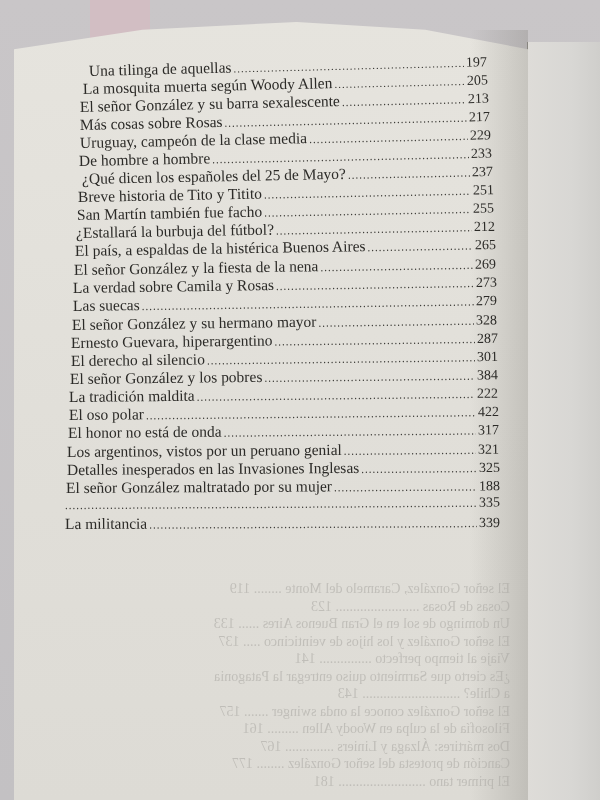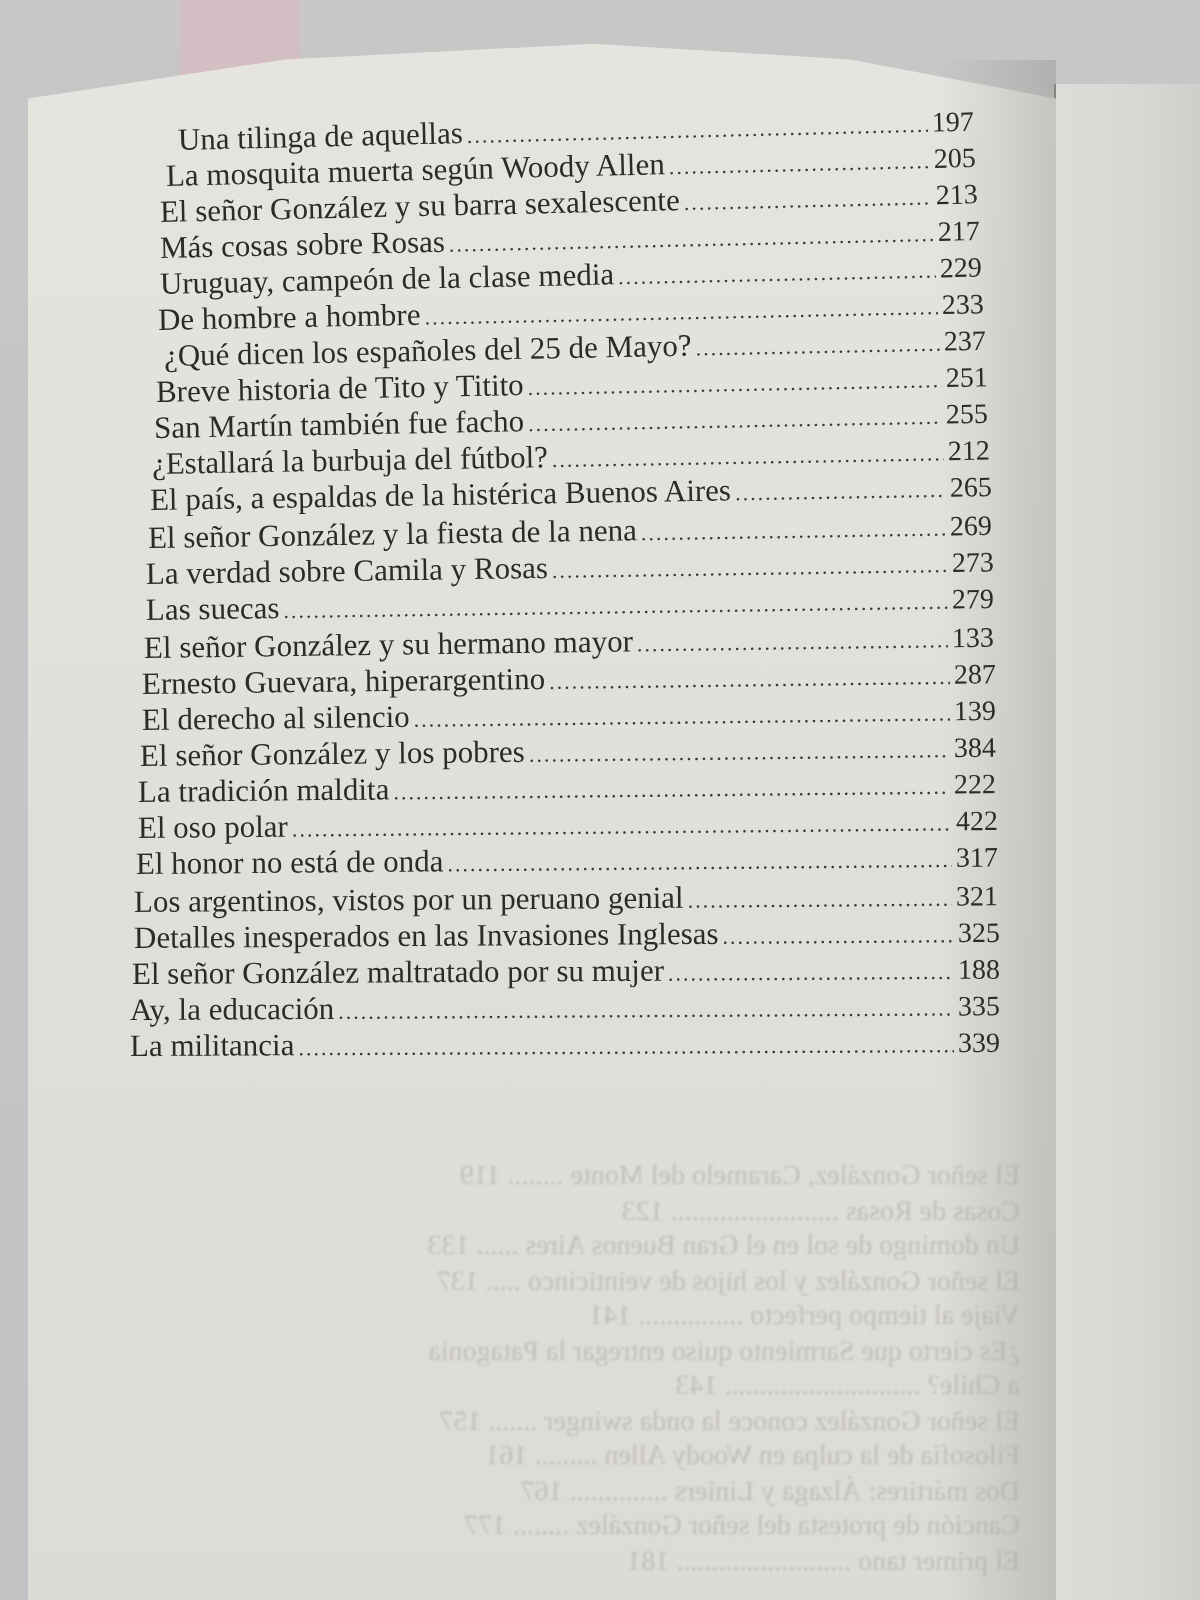--- a/index.html
+++ b/index.html
@@ -140,31 +140,31 @@
       <span class="toc-page">273</span>
     </div>
     <div class="toc-row" style="left: 73px; top: 297px; width: 424px; transform: rotate(-0.81deg); transform-origin: left center;">
       <span class="toc-title">Las suecas</span>
       <span class="toc-dots"></span>
       <span class="toc-page">279</span>
     </div>
     <div class="toc-row" style="left: 72px; top: 316px; width: 425px; transform: rotate(-0.77deg); transform-origin: left center;">
       <span class="toc-title">El señor González y su hermano mayor</span>
       <span class="toc-dots"></span>
-      <span class="toc-page">133</span>
+      <span class="toc-page">328</span>
     </div>
     <div class="toc-row" style="left: 71px; top: 334px; width: 427px; transform: rotate(-0.72deg); transform-origin: left center;">
       <span class="toc-title">Ernesto Guevara, hiperargentino</span>
       <span class="toc-dots"></span>
       <span class="toc-page">287</span>
     </div>
     <div class="toc-row" style="left: 71px; top: 352px; width: 427px; transform: rotate(-0.68deg); transform-origin: left center;">
       <span class="toc-title">El derecho al silencio</span>
       <span class="toc-dots"></span>
-      <span class="toc-page">139</span>
+      <span class="toc-page">301</span>
     </div>
     <div class="toc-row" style="left: 70px; top: 370px; width: 428px; transform: rotate(-0.63deg); transform-origin: left center;">
       <span class="toc-title">El señor González y los pobres</span>
       <span class="toc-dots"></span>
       <span class="toc-page">384</span>
     </div>
     <div class="toc-row" style="left: 69px; top: 388px; width: 429px; transform: rotate(-0.59deg); transform-origin: left center;">
       <span class="toc-title">La tradición maldita</span>
       <span class="toc-dots"></span>
       <span class="toc-page">222</span>
@@ -188,21 +188,20 @@
       <span class="toc-title">Detalles inesperados en las Invasiones Inglesas</span>
       <span class="toc-dots"></span>
       <span class="toc-page">325</span>
     </div>
     <div class="toc-row" style="left: 66px; top: 479px; width: 434px; transform: rotate(-0.36deg); transform-origin: left center;">
       <span class="toc-title">El señor González maltratado por su mujer</span>
       <span class="toc-dots"></span>
       <span class="toc-page">188</span>
     </div>
     <div class="toc-row" style="left: 65px; top: 497px; width: 435px; transform: rotate(-0.32deg); transform-origin: left center;">
-      <span class="toc-title">Ay, la educación</span>
       <span class="toc-dots"></span>
       <span class="toc-page">335</span>
     </div>
     <div class="toc-row" style="left: 65px; top: 515px; width: 435px; transform: rotate(-0.27deg); transform-origin: left center;">
       <span class="toc-title">La militancia</span>
       <span class="toc-dots"></span>
       <span class="toc-page">339</span>
     </div>
   </div>
 

